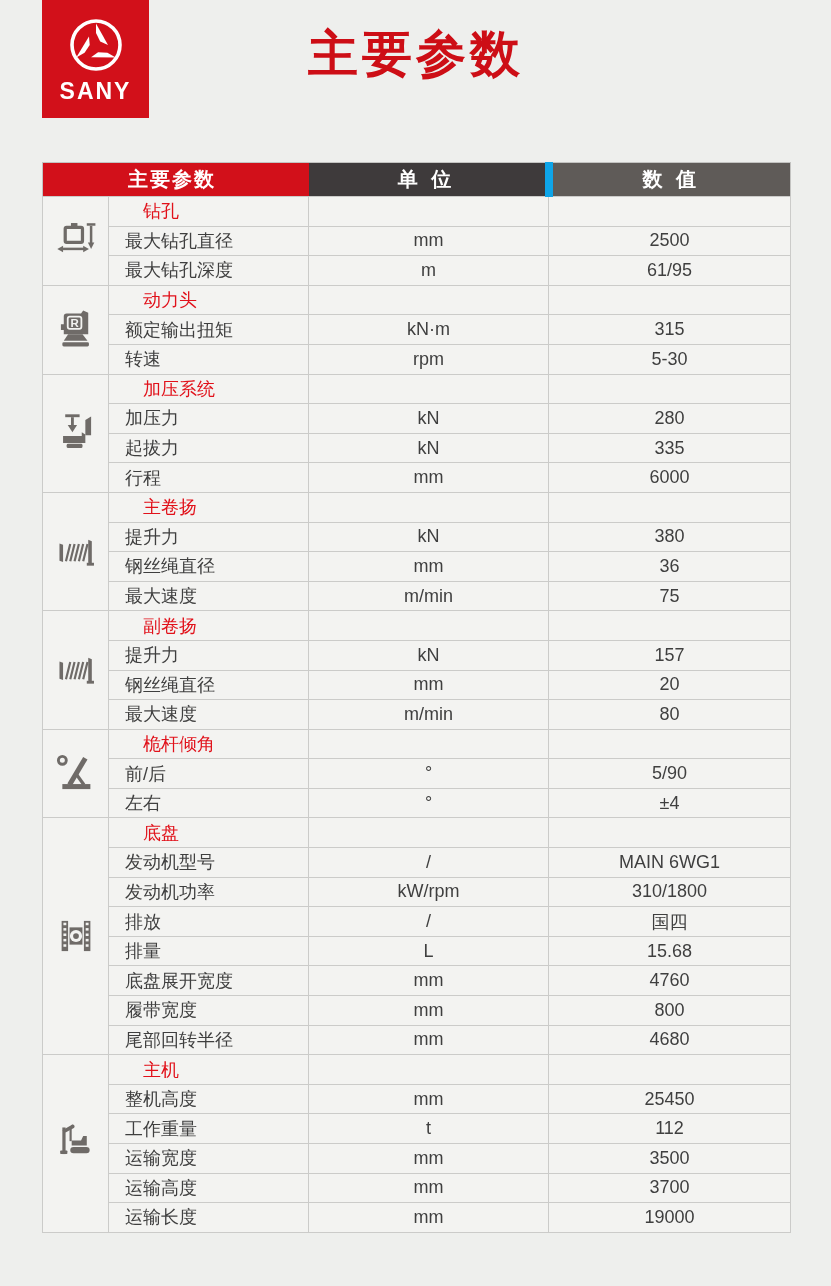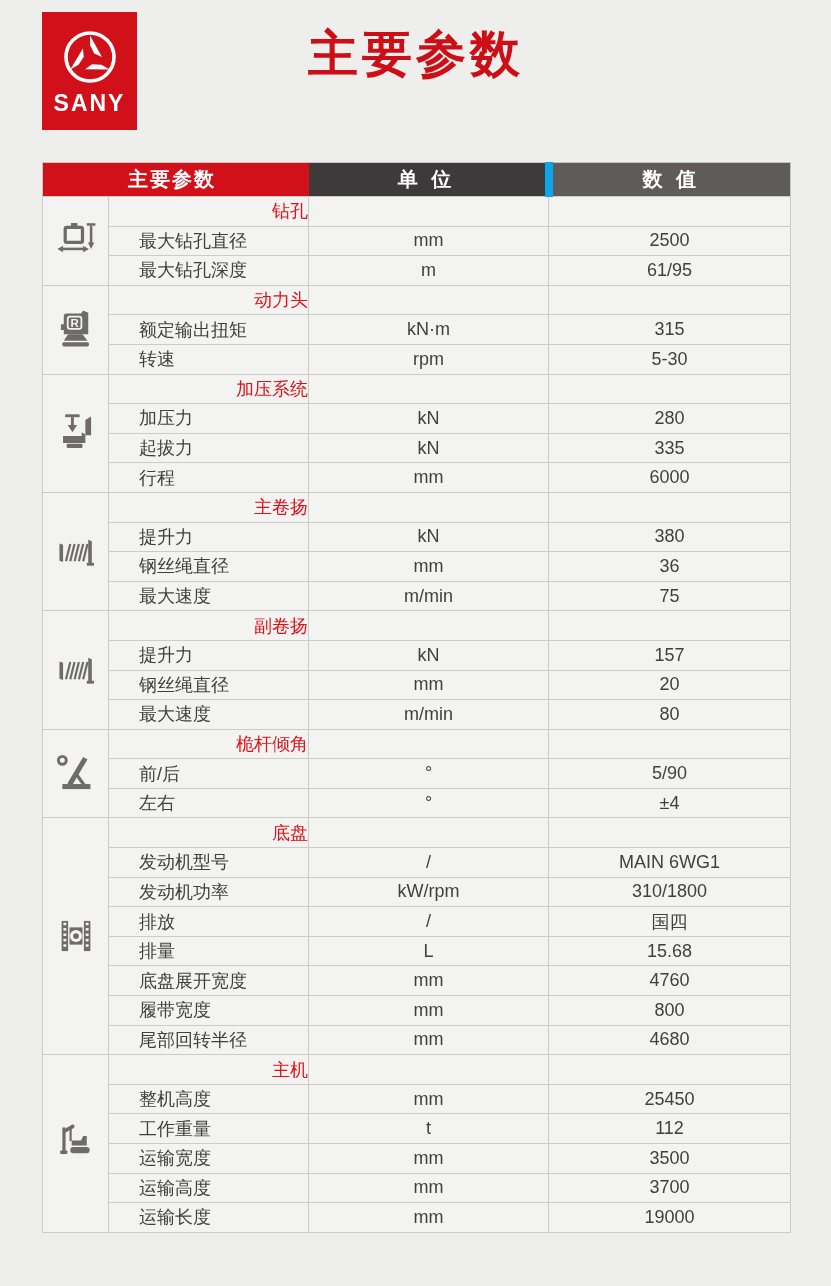--- a/index.html
+++ b/index.html
@@ -22,22 +22,22 @@
     background:var(--page-bg);
   }
   .page{
     position:relative;
     width:831px;height:1286px;
     background:var(--page-bg);
     overflow:hidden;
   }
   
   .logo-box{
-    position:absolute;left:42px;top:12px;
-    width:95px;height:118px;
+    position:absolute;left:42px;top:0;
+    width:107px;height:118px;
     background:var(--brand-red);
     display:flex;flex-direction:column;align-items:center;justify-content:center;
     z-index:2;
   }
   .logo-mark{width:60px;height:60px;display:block;}
   .logo-text{
     color:#fff;font-weight:bold;font-size:23px;letter-spacing:2px;
     margin-top:5px;line-height:1;
   }
   .title-block{
@@ -75,22 +75,22 @@
   }
   .spec tbody td{
     height:29.6px;
     border:1px solid var(--border);
     font-size:18px;color:var(--text);
     background:var(--cell-bg);
     overflow:hidden;white-space:nowrap;
   }
   .spec td.icon-cell{text-align:center;vertical-align:middle;}
   .spec td.icon-cell svg{width:46px;height:46px;color:var(--icon-gray);display:inline-block;vertical-align:middle;}
-  .spec td.section-title{color:var(--section-red);text-align:right;padding-left:34px;font-weight:500;}
-  .spec td.param-cell{text-align:left;padding-left:30px;}
+  .spec td.section-title{color:var(--section-red);text-align:left;padding-left:34px;font-weight:500;}
+  .spec td.param-cell{text-align:left;padding-left:16px;}
   .spec td.unit-cell,.spec td.value-cell{text-align:center;}
 </style>
 </head>
 <body>
 
 <div class="page">
 
   <div class="logo-box">
     <svg class="logo-mark" viewBox="0 0 100 100">
       <circle cx="50" cy="50" r="40" fill="none" stroke="#fff" stroke-width="6"></circle>

